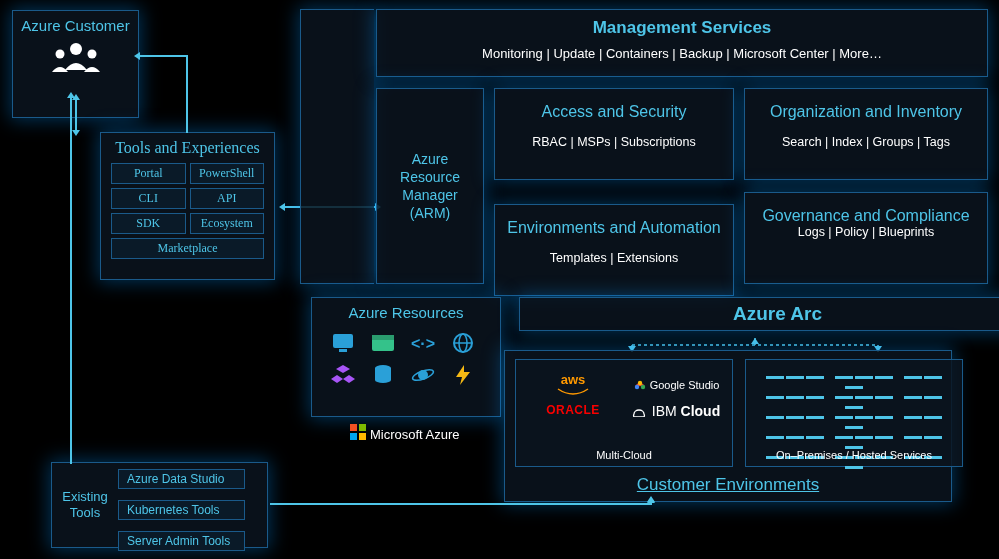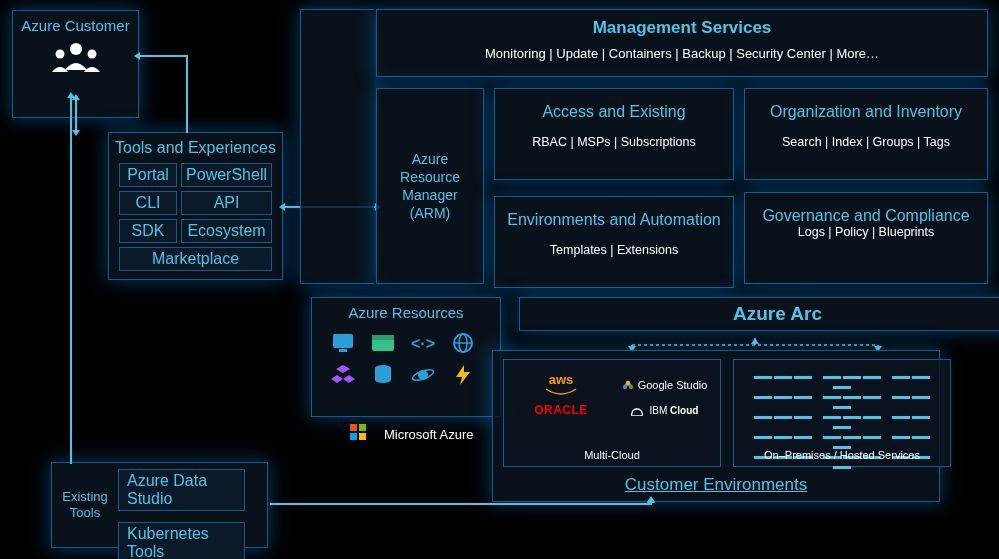--- a/index.html
+++ b/index.html
@@ -25,21 +25,21 @@
   }
   .sub-white {
     color: #fff;
     font-size: 12.5px;
     text-align: center;
   }
   .inner-pill {
     border: 1px solid #1a5a8a;
     background: #0a1a28;
     color: #4ec5e8;
-    font-size: 16px;
+    font-size: 12px;
     text-align: center;
     padding: 2px 4px;
   }
   .arrow {
     position: absolute;
     background: #4ec5e8;
   }
   .arrow-head-r::after,
   .arrow-head-l::before,
   .arrow-head-u::before,
@@ -97,21 +97,21 @@
       <circle cx="12" cy="14" r="4.5" fill="#fff"></circle>
       <path d="M4 32 q8 -10 16 0 z" fill="#fff"></path>
       <circle cx="44" cy="14" r="4.5" fill="#fff"></circle>
       <path d="M36 32 q8 -10 16 0 z" fill="#fff"></path>
     </svg>
   </div>
 </div>
 
 <div class="arrow arrow-head-d arrow-head-u" style="left:75px; top:100px; width:2px; height:30px;"></div>
 
-<div class="box" style="left:108px; top:132px; width:175px; height:148px;">
+<div class="box" style="left:100px; top:132px; width:175px; height:148px;font-family:Liberation Serif, serif;">
   <div class="title-cyan" style="margin-top:6px;">Tools and Experiences</div>
   <div style="display:grid; grid-template-columns:1fr 1fr; gap:4px; padding:6px 10px 0 10px;">
     <div class="inner-pill">Portal</div>
     <div class="inner-pill">PowerShell</div>
     <div class="inner-pill">CLI</div>
     <div class="inner-pill">API</div>
     <div class="inner-pill">SDK</div>
     <div class="inner-pill">Ecosystem</div>
     <div class="inner-pill" style="grid-column:1/3;">Marketplace</div>
   </div>
@@ -119,36 +119,36 @@
 
 <div class="arrow arrow-head-l" style="left:140px; top:55px; width:46px; height:2px;"></div>
 <div class="arrow" style="left:186px; top:55px; width:2px; height:78px;"></div>
 
 <div class="arrow arrow-head-r arrow-head-l" style="left:285px; top:206px; width:90px; height:2px;"></div>
 
 <div class="box" style="left:300px; top:9px; width:74px; height:275px; border-right:none;"></div>
 
 <div class="box" style="left:376px; top:9px; width:612px; height:68px;">
   <div class="title-cyan" style="margin-top:8px; font-size:17px;font-weight:bold;">Management Services</div>
-  <div class="sub-white" style="margin-top:8px; font-size:13px;">Monitoring | Update | Containers | Backup | Security Center | More…</div>
+  <div class="sub-white" style="margin-top:8px; font-size:13px;">Monitoring | Update | Containers | Backup | Microsoft Center | More…</div>
 </div>
 
 <div class="box" style="left:376px; top:88px; width:108px; height:196px; display:flex; align-items:center; justify-content:center;">
   <div class="title-cyan" style="font-size:14px; line-height:1.3; padding:0 6px;">Azure Resource Manager (ARM)</div>
 </div>
 
 <div class="box" style="left:494px; top:88px; width:240px; height:92px;">
-  <div class="title-cyan" style="margin-top:14px;">Access and Existing</div>
+  <div class="title-cyan" style="margin-top:14px;">Access and Security</div>
   <div class="sub-white" style="margin-top:14px;">RBAC | MSPs | Subscriptions</div>
 </div>
 <div class="box" style="left:744px; top:88px; width:244px; height:92px;">
   <div class="title-cyan" style="margin-top:14px;">Organization and Inventory</div>
   <div class="sub-white" style="margin-top:14px;">Search | Index | Groups | Tags</div>
 </div>
-<div class="box" style="left:494px; top:196px; width:240px; height:92px;">
+<div class="box" style="left:494px; top:204px; width:240px; height:92px;">
   <div class="title-cyan" style="margin-top:14px;">Environments and Automation</div>
   <div class="sub-white" style="margin-top:14px;">Templates | Extensions</div>
 </div>
 <div class="box" style="left:744px; top:192px; width:244px; height:92px;">
   <div class="title-cyan" style="margin-top:14px;">Governance and Compliance</div>
   <div class="sub-white" style="">Logs | Policy | Blueprints</div>
 </div>
 
 <div class="box" style="left:311px; top:297px; width:190px; height:120px;">
   <div class="title-cyan" style="margin-top:6px; font-size:15px;">Azure Resources</div>
@@ -197,21 +197,21 @@
         </svg>
       </span>
     <span class="icon-cell">
         <svg width="26" height="24">
           <polygon points="14,2 6,14 12,14 10,22 20,9 14,9" fill="#f5b914"></polygon>
         </svg>
       </span>
   </div>
 </div>
 
-<div style="position:absolute; left:350px; top:424px; display:flex; align-items:center; gap:18px;">
+<div style="position:absolute; left:350px; top:424px; display:flex; align-items:center; gap:4px;">
   <span>
     <svg width="16" height="16">
         <rect x="0" y="0" width="7" height="7" fill="#f25022"></rect>
         <rect x="9" y="0" width="7" height="7" fill="#7fba00"></rect>
         <rect x="0" y="9" width="7" height="7" fill="#00a4ef"></rect>
         <rect x="9" y="9" width="7" height="7" fill="#ffb900"></rect>
       </svg>
   </span>
   <span class="sub-white" style="font-size:13px;">Microsoft Azure</span>
 </div>
@@ -225,21 +225,21 @@
     <line x1="215" y1="0" x2="215" y2="7" stroke="#4ec5e8" stroke-width="1.5" stroke-dasharray="3 3"></line>
     <line x1="92" y1="7" x2="338" y2="7" stroke="#4ec5e8" stroke-width="1.5" stroke-dasharray="3 3"></line>
     <line x1="92" y1="7" x2="92" y2="14" stroke="#4ec5e8" stroke-width="1.5" stroke-dasharray="3 3"></line>
     <line x1="338" y1="7" x2="338" y2="14" stroke="#4ec5e8" stroke-width="1.5" stroke-dasharray="3 3"></line>
     <polygon points="92,14 88,8 96,8" fill="#4ec5e8"></polygon>
     <polygon points="338,14 334,8 342,8" fill="#4ec5e8"></polygon>
     <polygon points="215,0 211,6 219,6" fill="#4ec5e8"></polygon>
   </svg>
 </div>
 
-<div class="box" style="left:492px; top:350px; width:448px; height:152px;">
+<div class="box" style="left:504px; top:350px; width:448px; height:152px;">
 
   <div class="box" style="left:10px; top:8px; width:218px; height:108px; position:absolute; box-shadow:none;">
     <div style="display:grid; grid-template-columns:1fr 1fr; gap:6px 4px; padding:12px 8px 4px 8px; font-size:11px;">
       <div style="text-align:center;">
         <span style="color:#ff9900; font-weight:bold; font-size:13px;">aws</span>
         <svg width="34" height="10" style="display:block;margin:0 auto;">
             <path d="M2 2 q15 10 30 0" stroke="#ff9900" stroke-width="1.5" fill="none"></path>
           </svg>
       </div>
       <div style="text-align:center; display:flex; align-items:center; justify-content:center; gap:3px;">
@@ -249,21 +249,21 @@
             <circle cx="12" cy="9" r="2.2" fill="#34a853"></circle>
             <circle cx="9" cy="5" r="2.2" fill="#fbbc04"></circle>
           </svg>
         <span style="color:#fff; font-size:11px;">Google Studio</span>
       </div>
       <div style="text-align:center; color:#f80000; font-weight:bold; font-size:12px; letter-spacing:0.5px;">ORACLE</div>
       <div style="text-align:center; display:flex; align-items:center; justify-content:center; gap:4px;">
         <svg width="18" height="12">
             <path d="M4 9 a5 4 0 0 1 10 0 a3 3 0 0 1 0 3 h-10 a3 3 0 0 1 0 -3 z" fill="none" stroke="#fff" stroke-width="1.3"></path>
           </svg>
-        <span style="color:#fff; font-size:10px;">IBM <b>Cloud</b></span>
+        <span style="color:#fff; font-size:14px;">IBM <b>Cloud</b></span>
       </div>
     </div>
     <div class="sub-white" style="font-size:11px; position:absolute; bottom:5px; width:100%;">Multi-Cloud</div>
   </div>
 
   <div class="box" style="left:240px; top:8px; width:218px; height:108px; position:absolute; box-shadow:none;">
     <div class="server-grid" style="text-align:center; padding:10px 10px 0 10px; line-height:9px;">
       <div><span></span><span></span><span></span>&nbsp;&nbsp;<span></span><span></span><span></span>&nbsp;&nbsp;<span></span><span></span><span></span></div>
       <div><span></span><span></span><span></span>&nbsp;&nbsp;<span></span><span></span><span></span>&nbsp;&nbsp;<span></span><span></span><span></span></div>
       <div><span></span><span></span><span></span>&nbsp;&nbsp;<span></span><span></span><span></span>&nbsp;&nbsp;<span></span><span></span><span></span></div>

